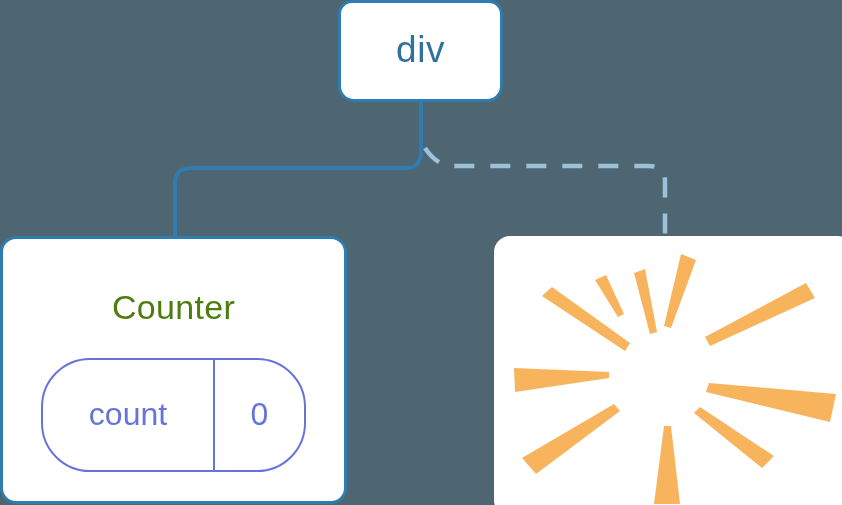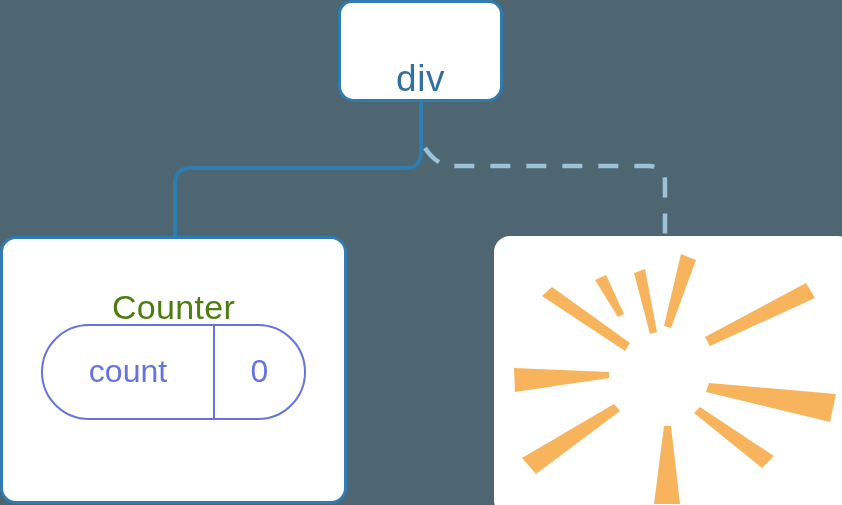--- a/index.html
+++ b/index.html
@@ -39,21 +39,21 @@
   #card-div {
     left: 338px;
     top: 0px;
     width: 165px;
     height: 102px;
     border: 3px solid #2f7cb0;
     border-radius: 16px;
     border-top-left-radius: 14px;
     border-top-right-radius: 14px;
     display: flex;
-    align-items: flex-end;
+    align-items: center;
     justify-content: center;
   }
   #card-div .tag-label {
     font-size: 37px;
     color: #31719f;
     letter-spacing: 0.5px;
     line-height: 1;
     transform: translateY(-2px);
   }
 
@@ -72,22 +72,23 @@
     font-size: 34px;
     color: #4d7c0f;
     line-height: 1;
     margin-top: 51px;
     letter-spacing: 0.3px;
   }
 
   
   .state-pill {
     position: relative;
+    margin-top: 34px;
     width: 265px;
-    height: 96px;
+    height: 114px;
     border: 2.5px solid #6673dd;
     border-radius: 49px;
     box-sizing: border-box;
     display: flex;
     align-items: stretch;
   }
   .pill-key {
     flex: 0 0 172px;
     display: flex;
     align-items: center;

